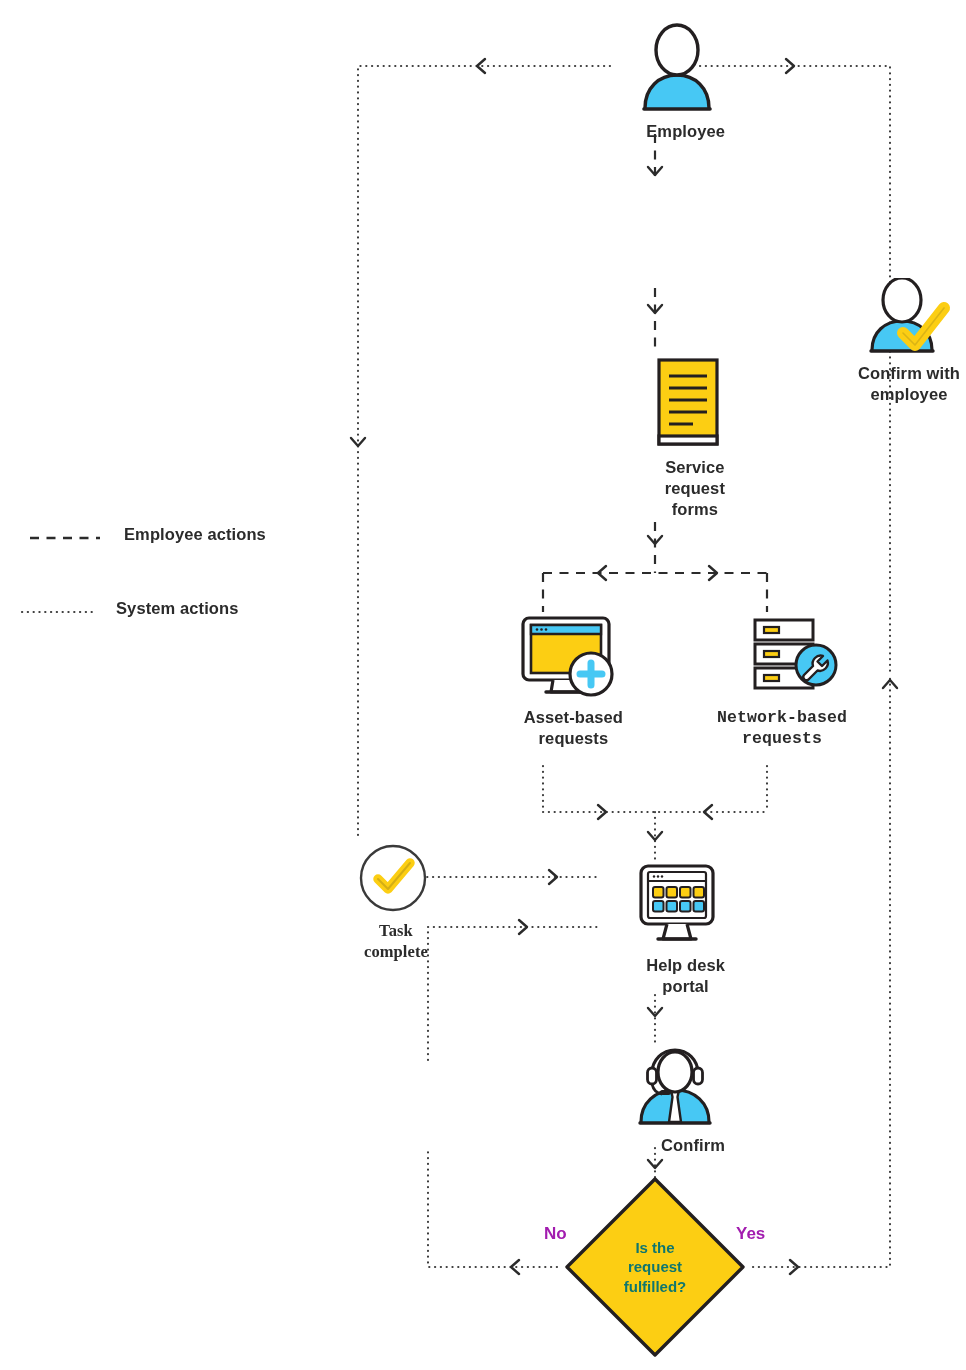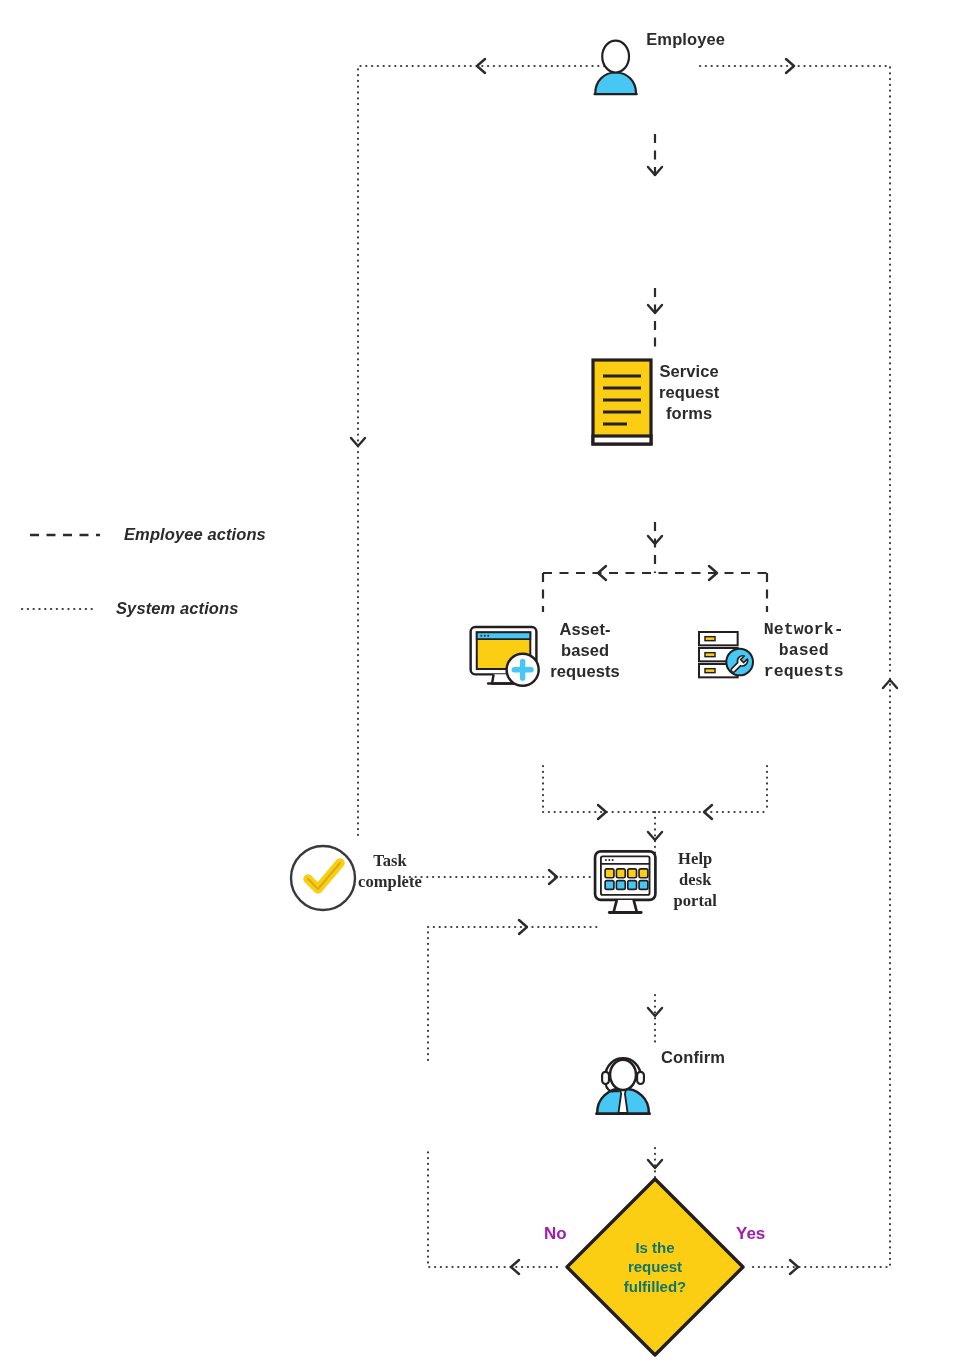--- a/index.html
+++ b/index.html
@@ -22,39 +22,38 @@
     position: absolute;
     left: 0;
     top: 0;
     width: 966px;
     height: 1370px;
     pointer-events: none;
   }
   .node {
     position: absolute;
     display: flex;
-    flex-direction: row;
-    align-items: flex-start;
+    flex-direction: column;
+    align-items: flex-end;
     text-align: center;
   }
   .node .caption {
     font-size: 16.5px;
     font-weight: 700;
     color: #2b2b2b;
     line-height: 1.28;
     letter-spacing: 0.1px;
     margin-top: 7px;
     white-space: pre-line;
   }
   .glyph { display: block; }
   .legend-row {
     position: absolute;
     display: flex;
-    align-items: center;
-    font-style: italic;
+    align-items: flex-end;
   }
   .legend-label {
     font-size: 16.5px;
     font-weight: 700;
     color: #2b2b2b;
     margin-left: 22px;
     letter-spacing: 0.1px;
   }
   .legend-swatch { width: 74px; height: 12px; }
   .branch-label {
@@ -243,21 +242,21 @@
       <rect x="27" y="39" width="15" height="6" fill="#FCCE13" stroke="#231f20" stroke-width="2.2"></rect>
       <rect x="18" y="56" width="58" height="20" fill="#ffffff" stroke="#231f20" stroke-width="3"></rect>
       <rect x="27" y="63" width="15" height="6" fill="#FCCE13" stroke="#231f20" stroke-width="2.2"></rect>
       <circle cx="79" cy="53" r="20" fill="#47C8F4" stroke="#231f20" stroke-width="3"></circle>
       <path d="M86 44 a8 8 0 0 0 -10 10 l-9 9 a3.2 3.2 0 0 0 4.5 4.5 l9 -9 a8 8 0 0 0 10 -10 l-5.5 5.5 l-4.5 -4.5 Z" fill="#ffffff" stroke="#231f20" stroke-width="2.4" stroke-linejoin="round"></path>
     </svg>
     <div class="caption">Network-based
 requests</div>
   </div>
 
-  <div class="node" style="left:585px; top:841px; width:140px;font-family:Liberation Serif, serif;">
+  <div class="node" style="left:585px; top:862px; width:140px;">
     <svg class="glyph" width="96" height="86" viewBox="0 0 96 86">
       <rect x="12" y="4" width="72" height="58" rx="7" fill="#ffffff" stroke="#231f20" stroke-width="3.2"></rect>
       <rect x="19" y="10" width="58" height="46" rx="2" fill="#ffffff" stroke="#231f20" stroke-width="2.2"></rect>
       <line x1="19" y1="19" x2="77" y2="19" stroke="#231f20" stroke-width="2.2"></line>
       <circle cx="25" cy="14.5" r="1.2" fill="#231f20"></circle>
       <circle cx="29" cy="14.5" r="1.2" fill="#231f20"></circle>
       <circle cx="33" cy="14.5" r="1.2" fill="#231f20"></circle>
       <rect x="24" y="25" width="10.5" height="10.5" rx="2" fill="#FCCE13" stroke="#231f20" stroke-width="2"></rect>
       <rect x="37.5" y="25" width="10.5" height="10.5" rx="2" fill="#FCCE13" stroke="#231f20" stroke-width="2"></rect>
       <rect x="51" y="25" width="10.5" height="10.5" rx="2" fill="#FCCE13" stroke="#231f20" stroke-width="2"></rect>
@@ -293,20 +292,32 @@
       <ellipse cx="50" cy="32" rx="17" ry="20" fill="#ffffff" stroke="#231f20" stroke-width="3.2"></ellipse>
       <path d="M27 33 a23 23 0 0 1 46 0" fill="none" stroke="#231f20" stroke-width="3.2"></path>
       <rect x="22.5" y="28" width="9" height="16" rx="4.5" fill="#ffffff" stroke="#231f20" stroke-width="2.8"></rect>
       <rect x="68.5" y="28" width="9" height="16" rx="4.5" fill="#ffffff" stroke="#231f20" stroke-width="2.8"></rect>
       <path d="M27 44 q2 9 10 10" fill="none" stroke="#231f20" stroke-width="2.8"></path>
       <rect x="35" y="50" width="11" height="5" rx="2.5" fill="#231f20"></rect>
     </svg>
     <div class="caption">Confirm</div>
   </div>
 
+  <div class="node" style="left:820px; top:278px; width:140px;">
+    <svg class="glyph" width="104" height="78" viewBox="0 0 104 78">
+      <path d="M16 72 C16 54 29 43 46 43 C63 43 76 54 76 72 Z" fill="#47C8F4"></path>
+      <path d="M16 72 C16 54 29 43 46 43 C63 43 76 54 76 72" fill="none" stroke="#231f20" stroke-width="3.2" stroke-linejoin="round"></path>
+      <line x1="15" y1="73" x2="77" y2="73" stroke="#231f20" stroke-width="3.4" stroke-linecap="round"></line>
+      <ellipse cx="46" cy="22" rx="19" ry="22" fill="#ffffff" stroke="#231f20" stroke-width="3.2"></ellipse>
+      <path d="M47 55 L59 67 L88 30" fill="none" stroke="#FCCE13" stroke-width="12" stroke-linecap="round" stroke-linejoin="round"></path>
+      <path d="M47 55 L59 67 L88 30" fill="none" stroke="#231f20" stroke-width="1.6" stroke-linecap="round" stroke-linejoin="round" opacity="0.15"></path>
+    </svg>
+    <div class="caption">Confirm with
+employee</div>
+  </div>
 
   <div class="diamond-wrap" style="left:557px; top:1169px;">
     <svg width="196" height="196" viewBox="0 0 196 196" style="position:absolute; left:0; top:0;">
       <path d="M98 10 L186 98 L98 186 L10 98 Z" fill="#FCCE13" stroke="#231f20" stroke-width="3.4" stroke-linejoin="round"></path>
     </svg>
     <div class="diamond-text">Is the
 request
 fulfilled?</div>
   </div>
 

